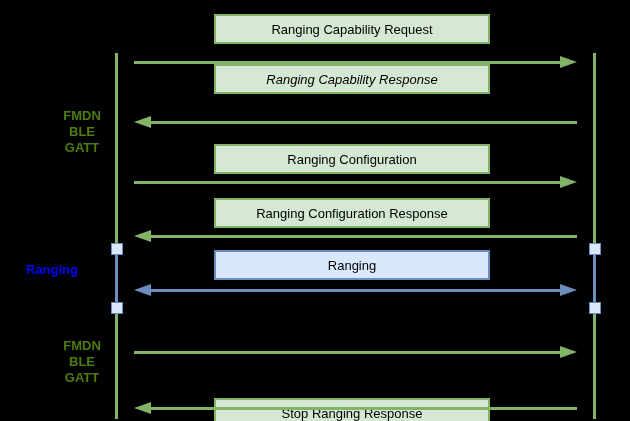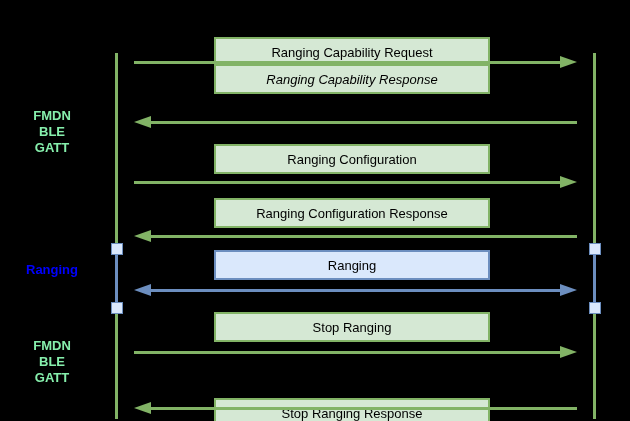--- a/index.html
+++ b/index.html
@@ -5,21 +5,21 @@
   html,body{margin:0;padding:0;background:#000;}
   .canvas{
     position:relative;width:630px;height:421px;background:#000000;
     font-family:"Liberation Sans",sans-serif;overflow:hidden;
   }
   
   .phase{
     position:absolute;left:0;width:104px;text-align:center;
     font-weight:bold;font-size:13px;line-height:16px;
   }
-  .phase.green{color:#86efac;}
+  .phase.green{color:#4d7c0f;margin-left:30px;}
   .phase.blue{color:#0000ff;}
   .p1{top:108px;}
   .p2{top:262px;}
   .p3{top:338px;}
   .phase span{display:block;}
   
   .lifeline{position:absolute;top:53px;width:3px;height:366px;background:#82b366;}
   .lifeline.left{left:115px;}
   .lifeline.right{left:593px;}
   .blueseg{position:absolute;top:249px;width:3px;height:59px;background:#6c8ebf;}
@@ -34,21 +34,21 @@
   .ep-rt{left:589px;top:243px;}
   .ep-rb{left:589px;top:302px;}
   
   .msg{
     position:absolute;left:214px;width:276px;height:30px;box-sizing:border-box;
     display:flex;align-items:center;justify-content:center;
     font-size:13px;color:#000;text-align:center;
   }
   .msg.green{background:#d5e8d4;border:2px solid #82b366;}
   .msg.blue{background:#dae8fc;border:2px solid #6c8ebf;}
-  .m1{top:37px;}
+  .m1{top:14px;}
   .m2{top:64px;font-style:italic;}
   .m3{top:144px;justify-content:center;}
   .m4{top:198px;}
   .m5{top:250px;}
   .m6{top:312px;}
   .m7{top:368px;margin-top:30px;}
   
   .arrow{position:absolute;left:134px;width:443px;height:13px;}
   .a1{top:56px;}
   .a2{top:116px;}
@@ -136,23 +136,20 @@
 
   <div class="msg blue m5">
     <span>Ranging</span>
   </div>
   <div class="arrow blue dir-both a5">
     <span class="line"></span>
     <span class="head head-l"></span>
     <span class="head head-r"></span>
   </div>
 
-  <div class="msg green m6">
-    <span>Stop Ranging</span>
-  </div>
   <div class="arrow green dir-right a6">
     <span class="line"></span>
     <span class="head head-r"></span>
   </div>
 
   <div class="msg green m7">
     <span>Stop Ranging Response</span>
   </div>
   <div class="arrow green dir-left a7">
     <span class="line"></span>

